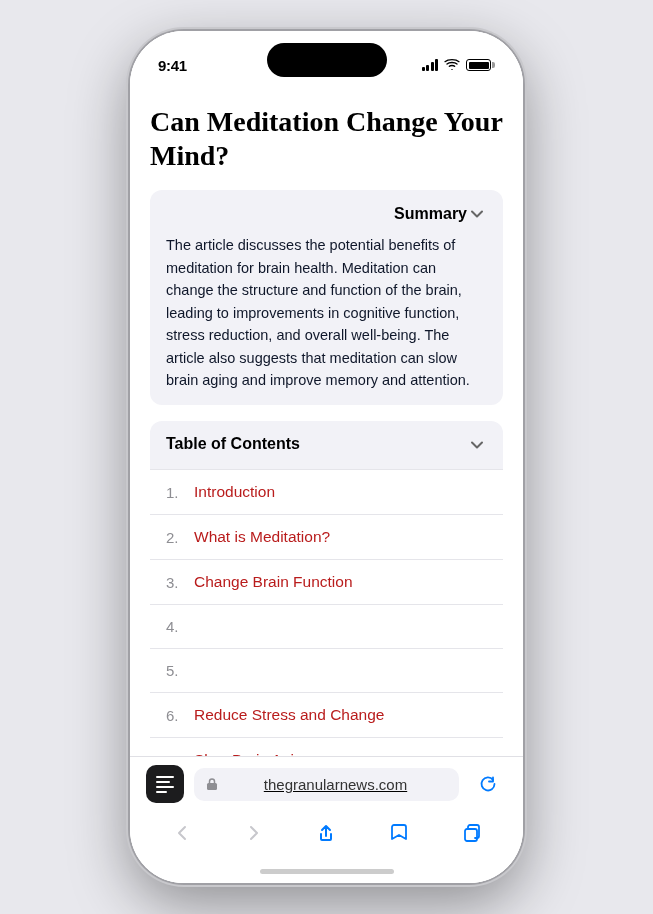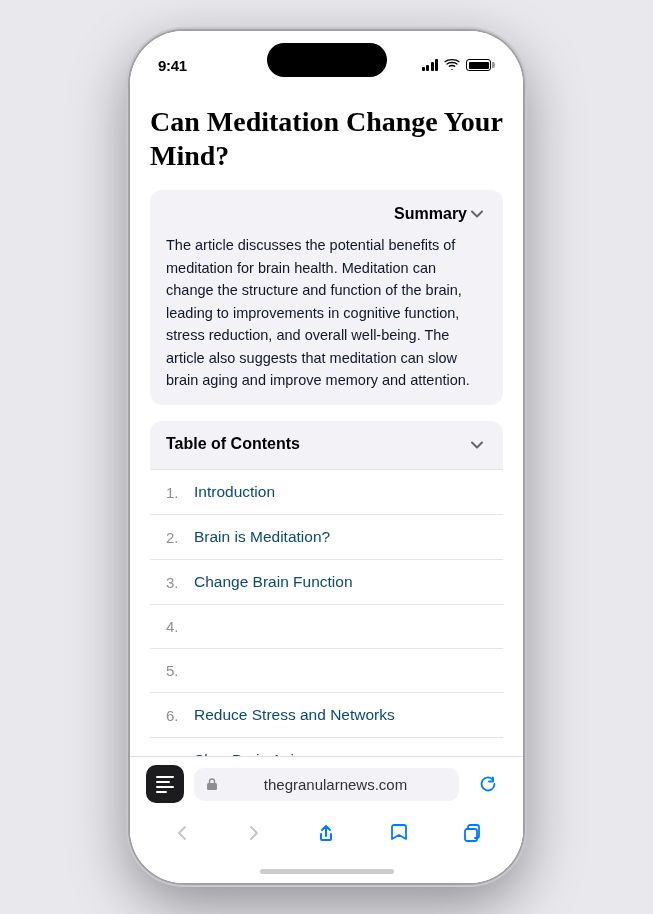--- a/index.html
+++ b/index.html
@@ -241,36 +241,37 @@
     }
 
     .toc-number {
       font-size: 15px;
       color: #8e8e93;
       min-width: 20px;
     }
 
     .toc-label {
       font-size: 15.5px;
-      color: #0c4a6e;
+      color: #b91c1c;
     }
 
     
     .bottom-bar {
       background: #ffffff;
       border-top: 1px solid #e0e0e5;
       padding: 8px 16px 4px;
       flex-shrink: 0;
     }
 
     .address-bar-row {
       display: flex;
       align-items: center;
       gap: 10px;
       margin-bottom: 8px;
+      text-decoration: underline;
     }
 
     .reader-button {
       width: 38px;
       height: 38px;
       background: #1c1c1e;
       border-radius: 10px;
       display: flex;
       align-items: center;
       justify-content: center;
@@ -418,35 +419,35 @@
             </svg>
           </div>
           <div class="toc-items">
 
           <div class="toc-item">
         <span class="toc-number">1.</span>
         <span class="toc-label">Introduction</span>
       </div>
               <div class="toc-item">
         <span class="toc-number">2.</span>
-        <span class="toc-label">Brain is Meditation?</span>
+        <span class="toc-label">What is Meditation?</span>
       </div>
               <div class="toc-item">
         <span class="toc-number">3.</span>
         <span class="toc-label">Change Brain Function</span>
       </div>
               <div class="toc-item">
         <span class="toc-number">4.</span>
       </div>
               <div class="toc-item">
         <span class="toc-number">5.</span>
       </div>
               <div class="toc-item">
         <span class="toc-number">6.</span>
-        <span class="toc-label">Reduce Stress and Networks</span>
+        <span class="toc-label">Reduce Stress and Change</span>
       </div>
               <div class="toc-item">
         <span class="toc-number">7.</span>
         <span class="toc-label">Slow Brain Aging</span>
       </div>
             </div>
         </div>
 
       </div>
 

